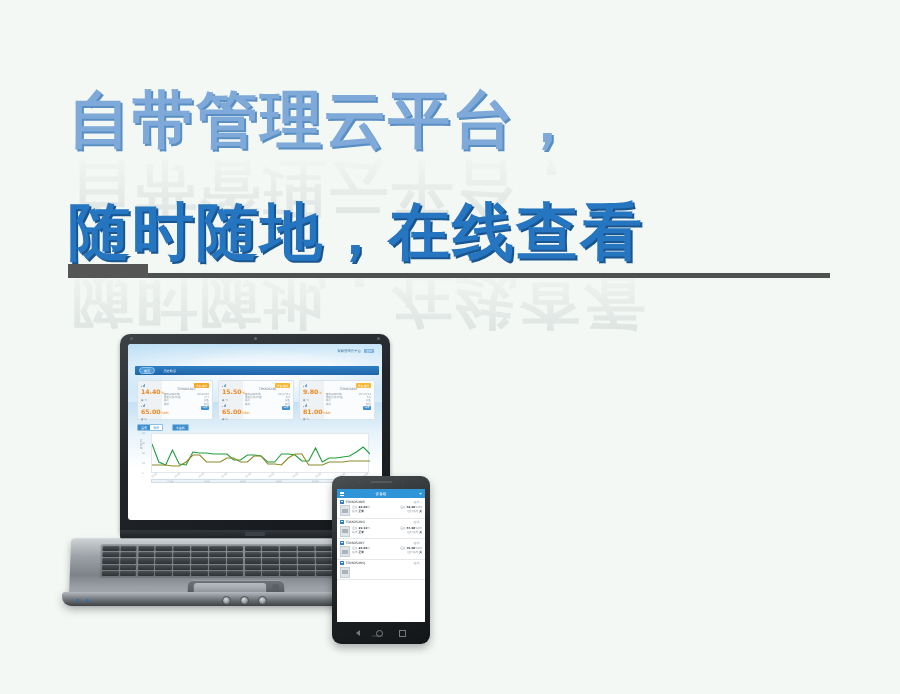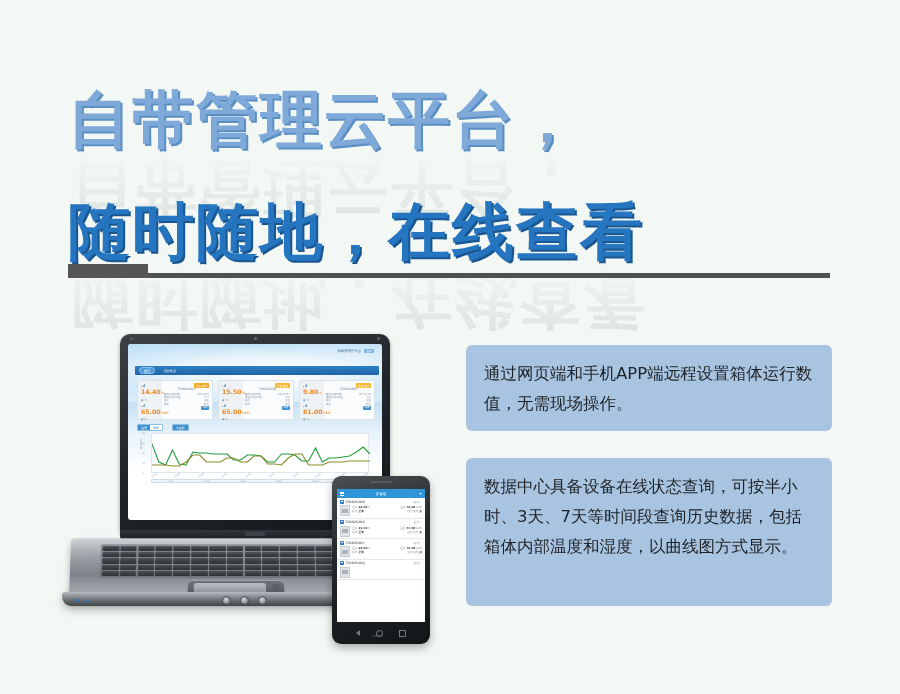--- a/index.html
+++ b/index.html
@@ -591,20 +591,14 @@
     </div>
 
     <div class="ph-nav">
       <div class="nv back"></div>
       <div class="nv home"></div>
       <div class="nv rec"></div>
     </div>
     <div class="ph-brand">HUAWEI</div>
   </div>
 
-  <div class="panel panel-1">
-    <p>通过网页端和手机APP端远程设置箱体运行数值，无需现场操作。</p>
-  </div>
-  <div class="panel panel-2">
-    <p>数据中心具备设备在线状态查询，可按半小时、3天、7天等时间段查询历史数据，包括箱体内部温度和湿度，以曲线图方式显示。</p>
-  </div>
 
 </div>
 
 </body></html>

